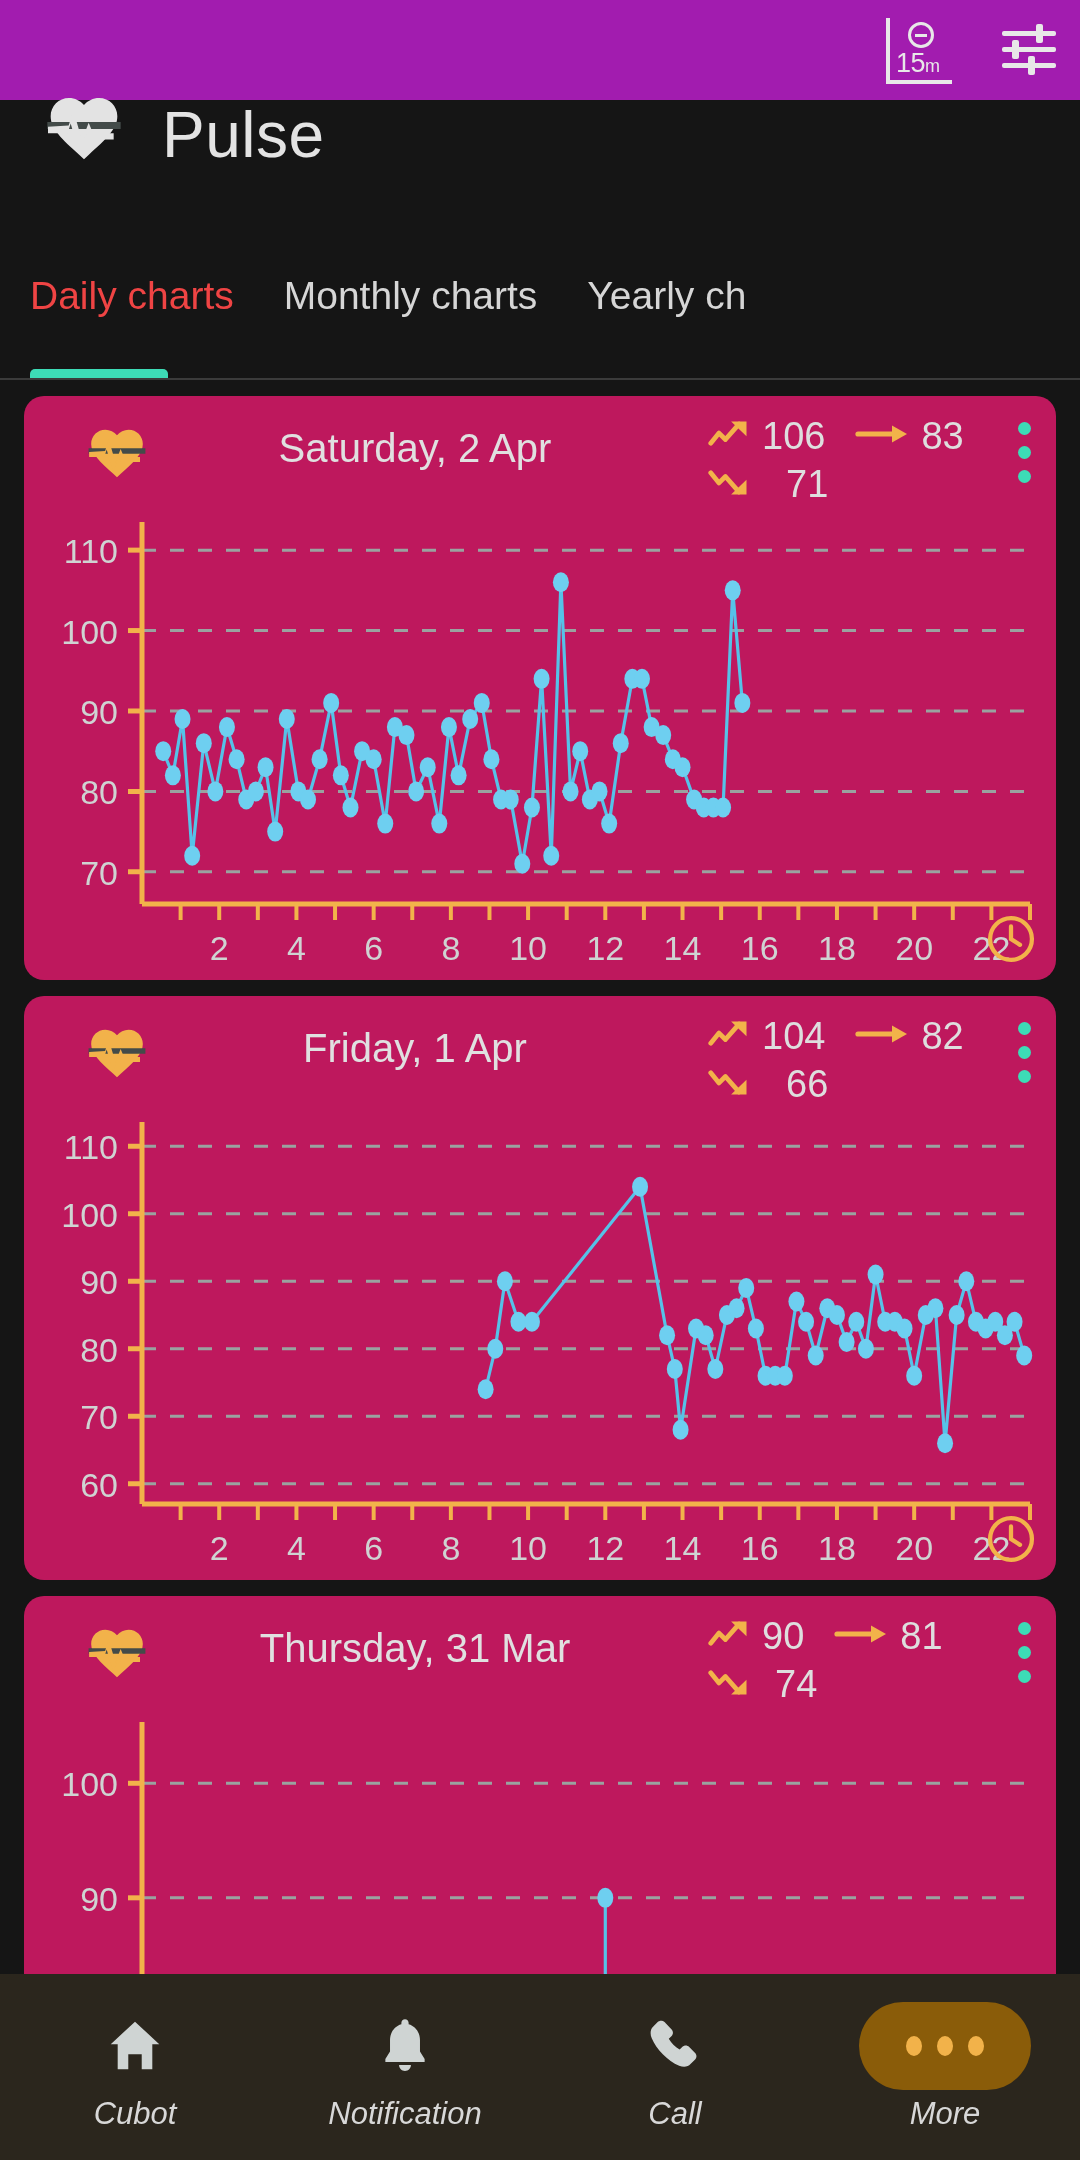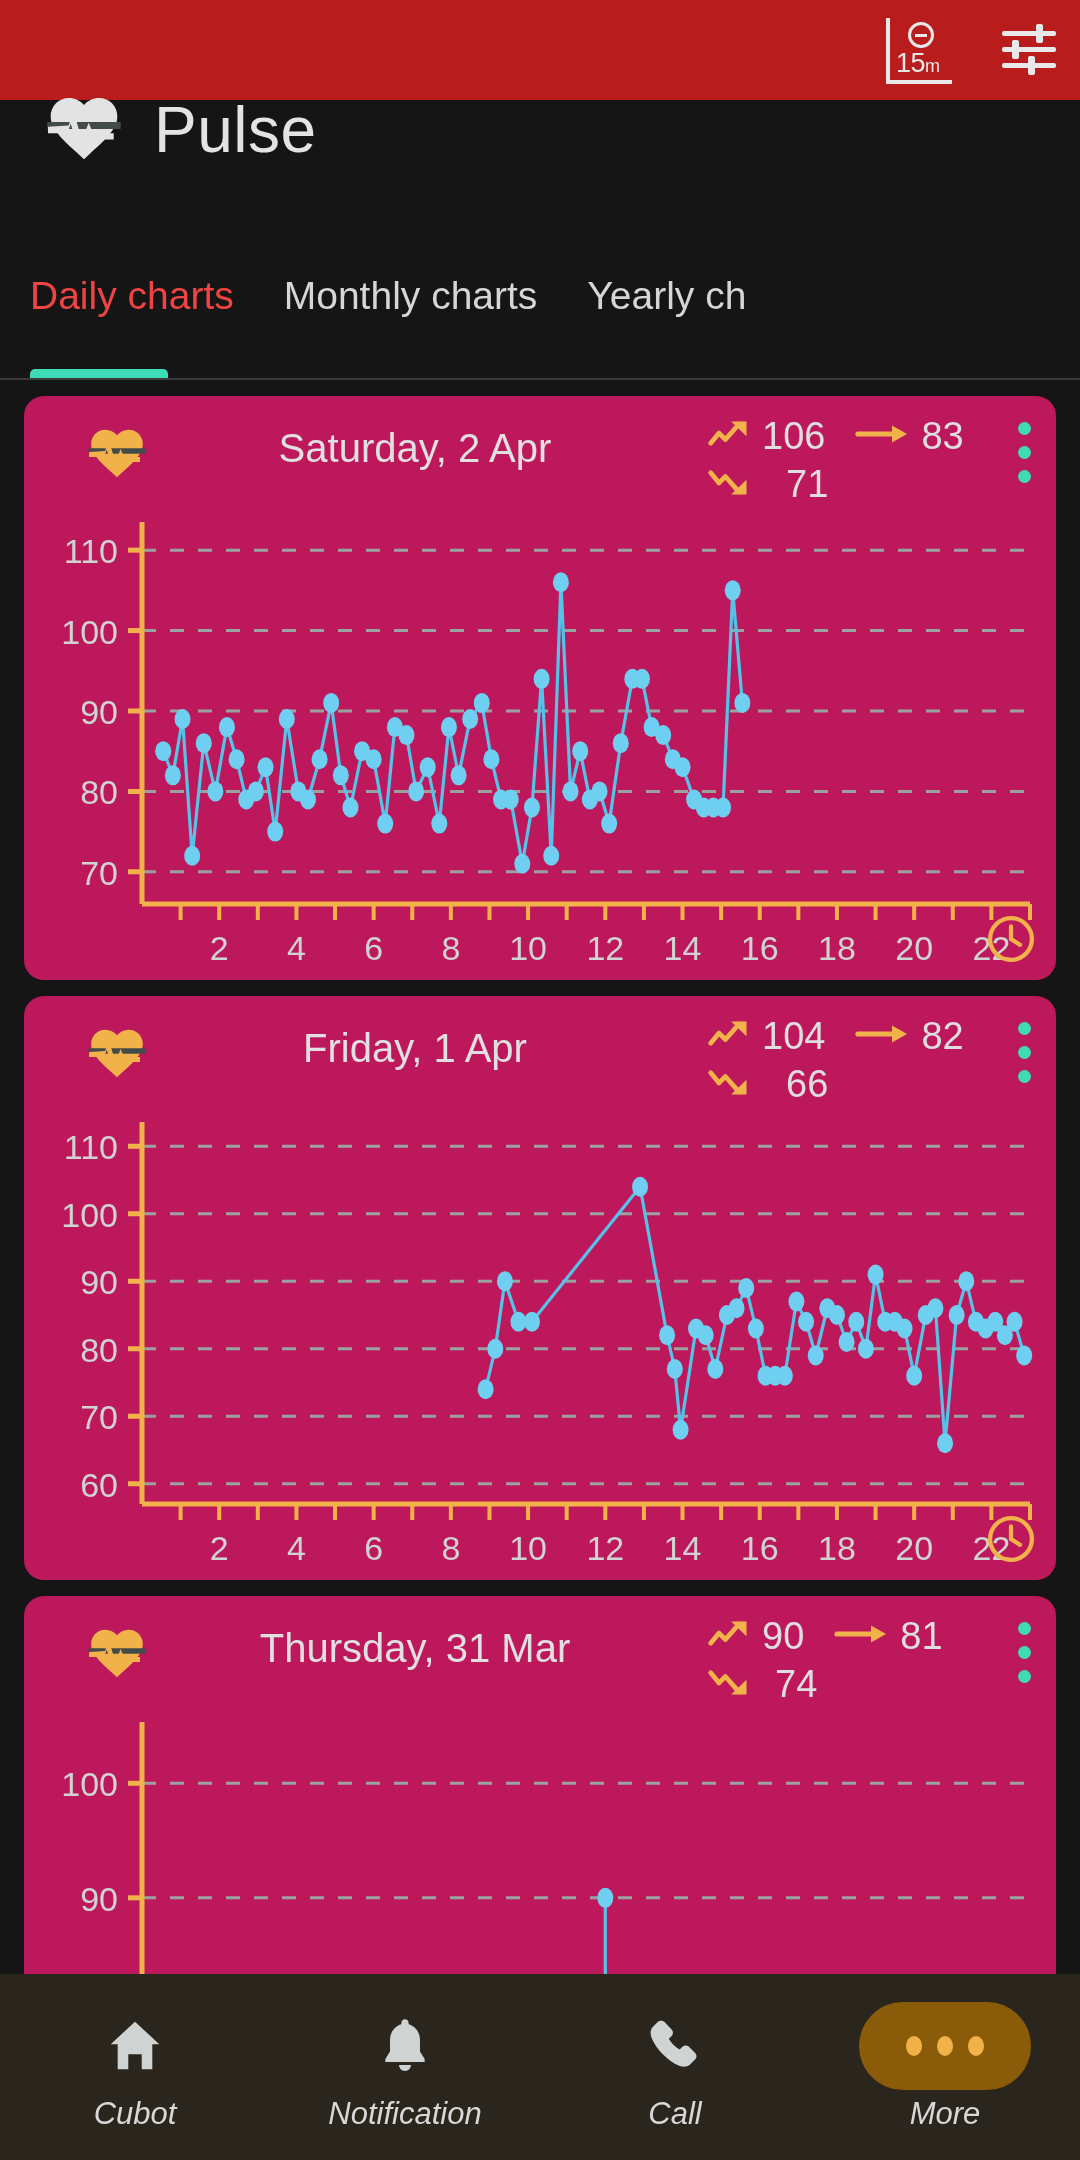--- a/index.html
+++ b/index.html
@@ -6,21 +6,21 @@
   html,body { width:1080px; height:2160px; overflow:hidden; }
   body {
     background:#151515;
     font-family:"Liberation Sans", sans-serif;
     color:#dcdcdc;
     position:relative;
   }
   
   #topbar {
     position:absolute; left:0; top:0; width:1080px; height:100px;
-    background:#b91c1c;
+    background:#a21caf;
   }
   #topbar-icons {
     position:absolute; right:22px; top:16px;
     display:flex; align-items:center; gap:44px;
   }
   .interval-icon { position:relative; width:70px; height:68px; }
   .interval-icon .corner-v { position:absolute; left:0; top:2px; width:4px; height:62px; background:#e8e8e8; }
   .interval-icon .corner-h { position:absolute; left:0; bottom:0px; width:66px; height:4px; background:#e8e8e8; }
   .interval-icon .clockdot {
     position:absolute; left:22px; top:6px; width:26px; height:26px;
@@ -40,21 +40,21 @@
   .tune-icon .b1 { top:10px; }
   .tune-icon .b2 { top:26px; }
   .tune-icon .b3 { top:42px; }
   .tune-icon .knob { width:7px; height:19px; border-radius:2px; }
   .tune-icon .k1 { top:3px; left:36px; }
   .tune-icon .k2 { top:19px; left:12px; }
   .tune-icon .k3 { top:35px; left:28px; }
 
   
   #app-title-row {
-    position:absolute; left:44px; top:88px; display:flex; align-items:center; gap:30px;
+    position:absolute; left:44px; top:88px; display:flex; align-items:flex-end; gap:38px;
   }
   #app-title { font-size:64px; color:#e3e3e3; font-weight:400; letter-spacing:0.5px; }
 
   
   #tabs {
     position:absolute; left:0; top:262px; width:1080px; height:118px;
     display:flex; align-items:flex-start;
     border-bottom:2px solid #3b3b3b;
   }
   .tab { font-size:39px; color:#d6d6d6; padding:12px 0 0 0; white-space:nowrap; }

